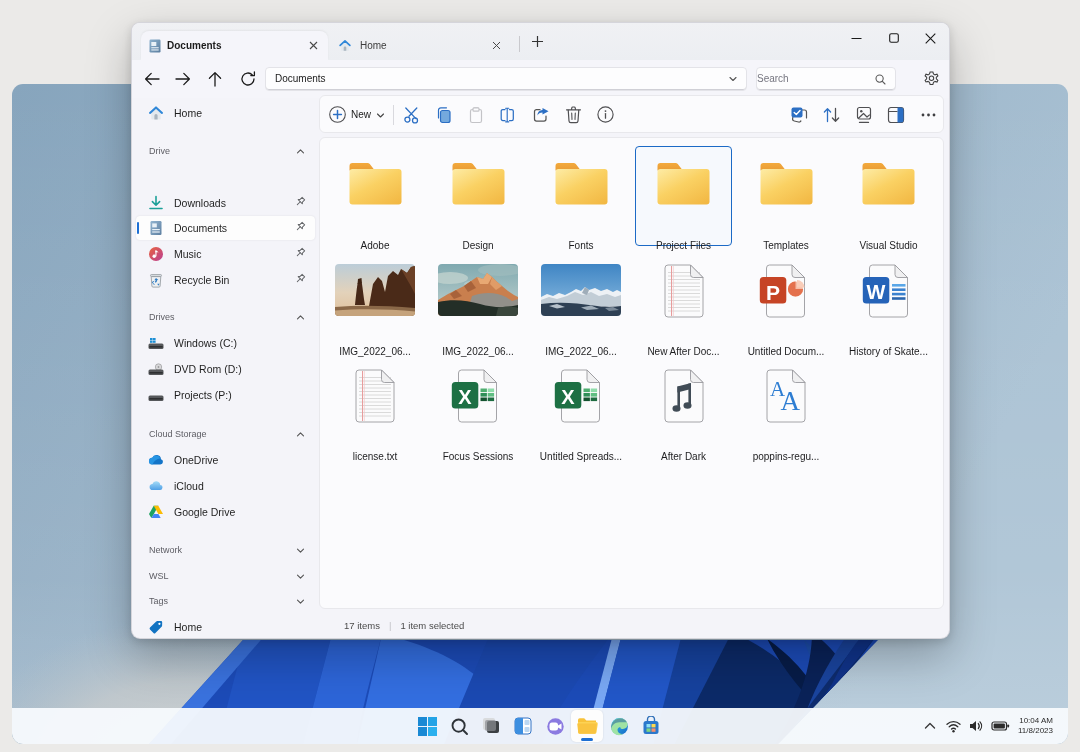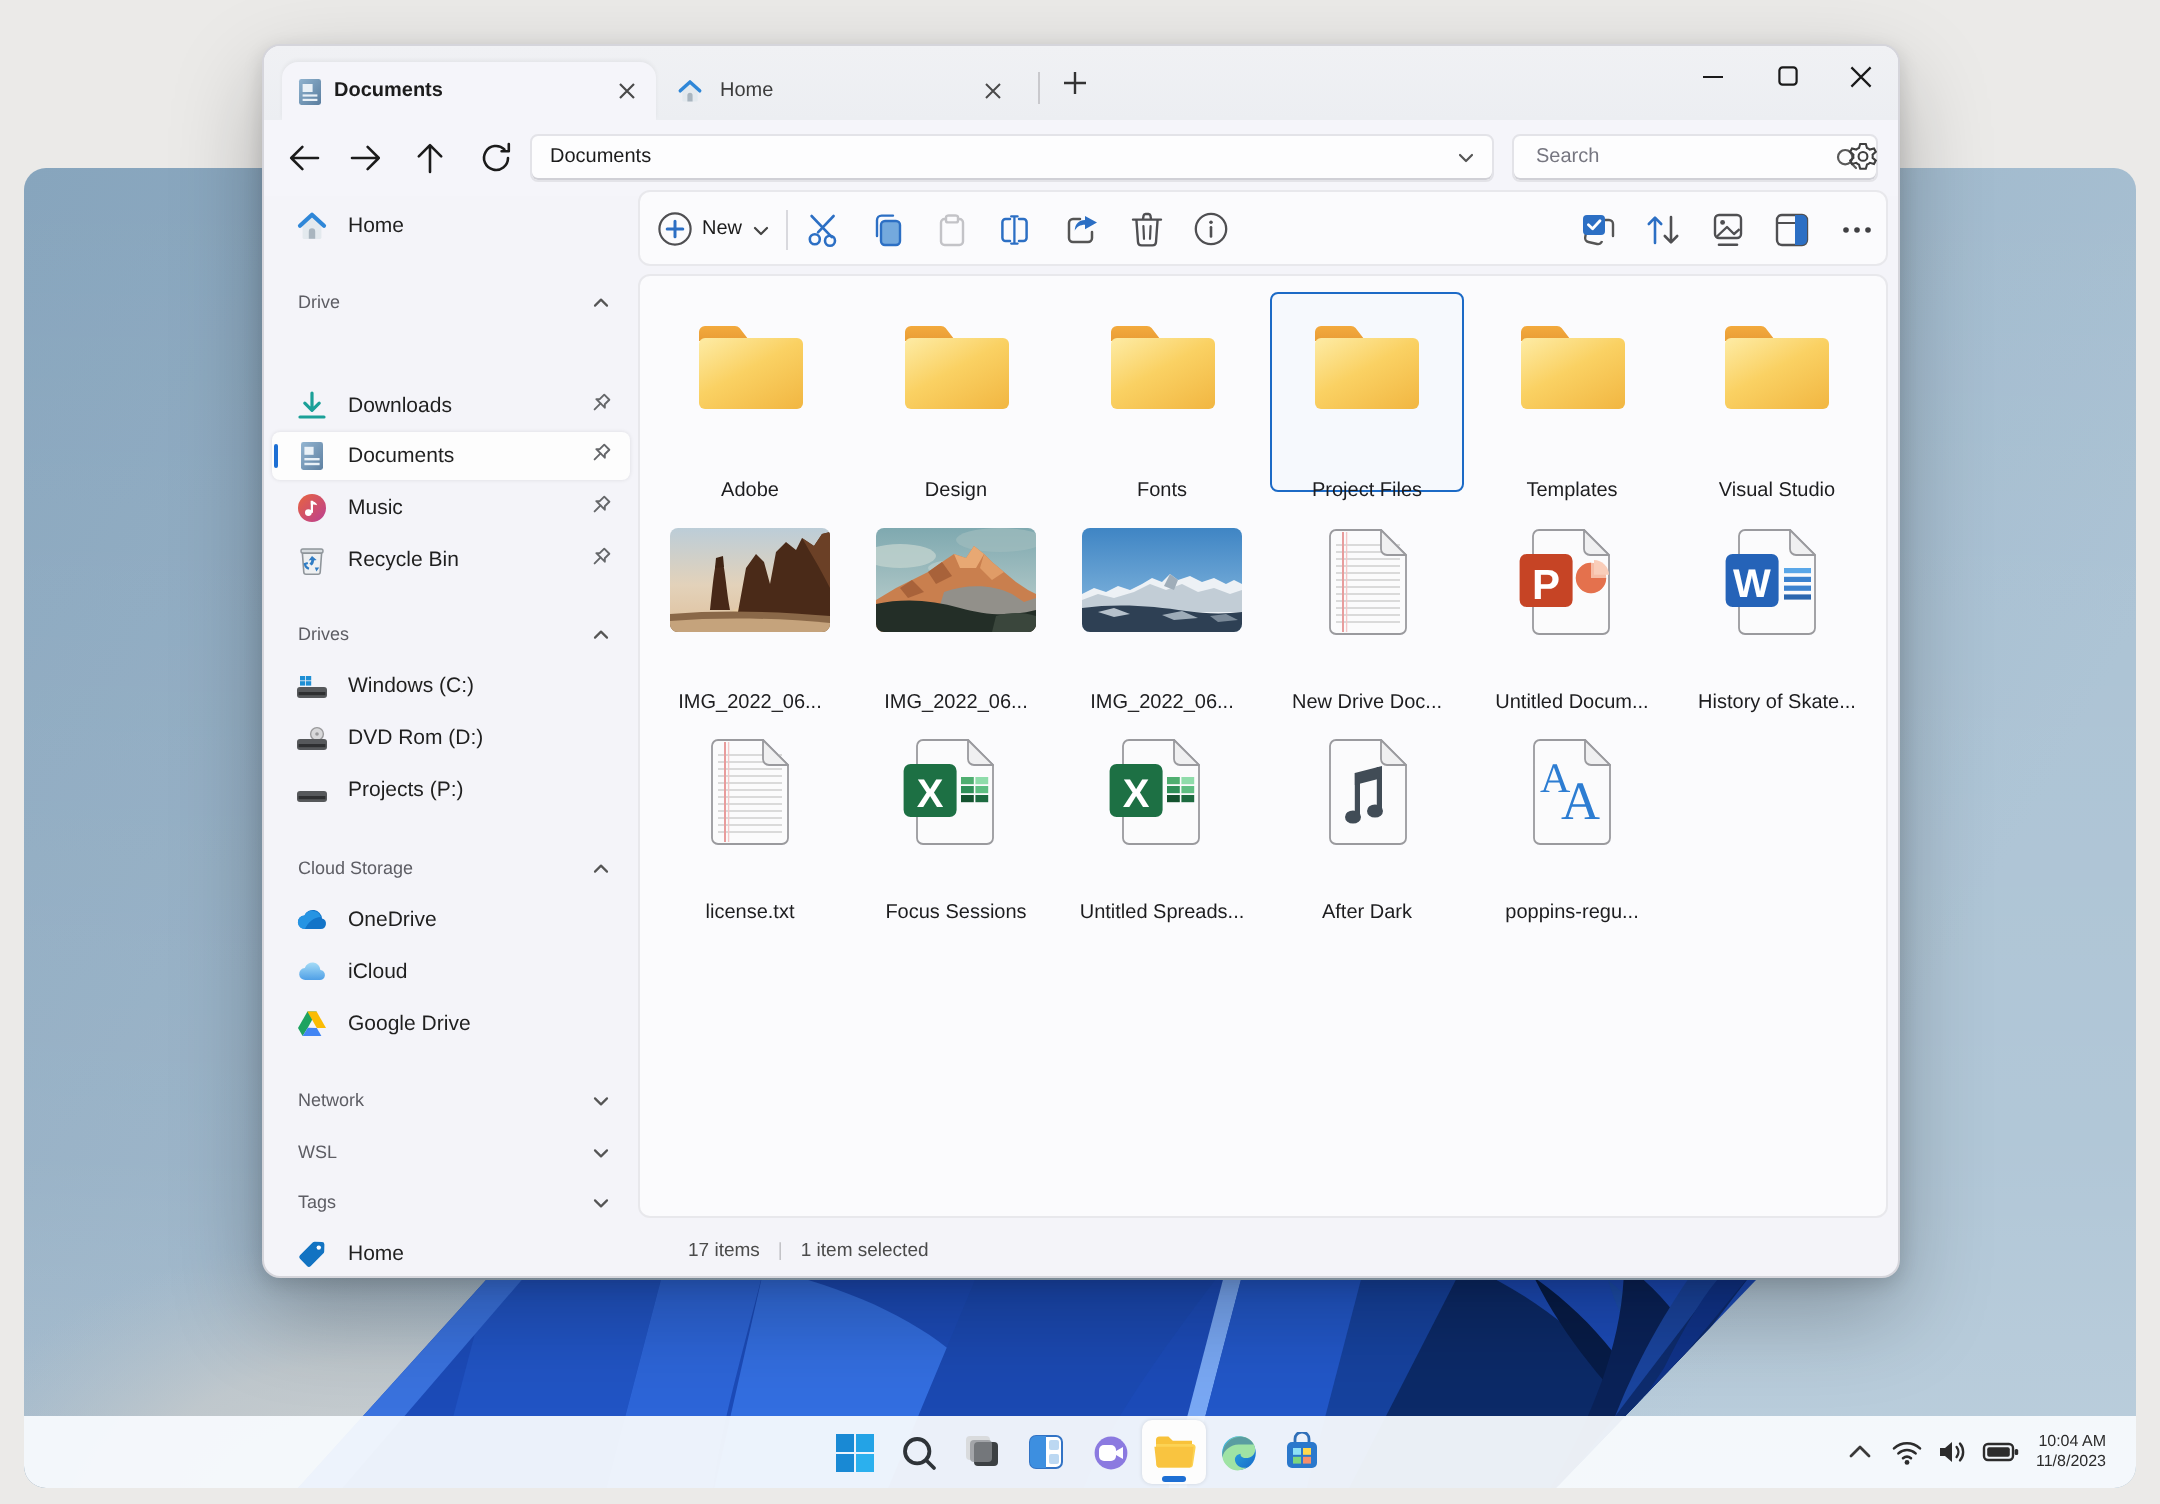--- a/index.html
+++ b/index.html
@@ -25,21 +25,21 @@
   .tab2 .ttl { font-size:10px; color:#3d3d3d; margin-left:8px; }
   .tabplus { position:absolute; left:529px; top:12px; font-size:14px; color:#333; }
   .tabsep { position:absolute; left:387px; top:13px; width:1px; height:16px; background:#c9c9cd; }
   .caption { position:absolute; right:0; top:0; height:30px; display:flex; }
   .cap-b { width:37px; height:30px; display:flex; align-items:center; justify-content:center; }
 
   .addrbar { position:absolute; left:0; top:37px; width:100%; height:38px; background:#f5f5fa; display:flex; align-items:center; }
   .nav-ic { width:16px; height:16px; margin:0; }
   .addr-input { position:absolute; left:133px; top:7px; width:482px; height:24px; background:#fdfdfe; border:1px solid #e3e3e8; border-radius:4px; font-size:10px; color:#1b1b1b; line-height:22px; padding-left:9px; box-shadow:inset 0 -1px 0 #d0d0d6; }
   .addr-chev { position:absolute; right:8px; top:6px; }
-  .search-input { position:absolute; left:624px; top:7px; width:183px; height:24px; background:#fdfdfe; border:1px solid #e3e3e8; border-radius:4px; font-size:10px; color:#767680; line-height:22px; padding-left:11px; box-shadow:inset 0 -1px 0 #d0d0d6; }
+  .search-input { position:absolute; left:624px; top:7px; width:140px; height:24px; background:#fdfdfe; border:1px solid #e3e3e8; border-radius:4px; font-size:10px; color:#767680; line-height:22px; padding-left:0; box-shadow:inset 0 -1px 0 #d0d0d6; }
 
   .sidebar { position:absolute; left:0; top:0; width:187px; height:617px; font-size:10.5px; color:#1f1f1f; }
   .sb-item { position:absolute; left:4px; width:179px; height:24px; display:flex; align-items:center; border-radius:4px; }
   .sb-item .ic { width:16px; height:16px; margin-left:12px; margin-right:10px; flex:none; }
   .sb-sel { background:#fdfdfd; box-shadow:0 0 2px rgba(0,0,0,0.10); }
   .sb-sel:before { content:""; position:absolute; left:0.5px; top:6px; width:2.5px; height:12px; border-radius:2px; background:#1d6fd4; }
   .sb-label { position:absolute; left:17px; font-size:9px; color:#5d5d64; }
   .sb-chev { position:absolute; right:13px; }
   .pin { position:absolute; right:9px; top:5px; }
 
@@ -630,21 +630,21 @@
     <div class="cell" style="left:315px;top:126px;height:100px">
         <svg style="display:block;margin:0 auto" width="40" height="54" viewBox="0 0 40 54">
           <path d="M4,1 L26.5,1 L39,13.5 L39,50 a3,3 0 0 1 -3,3 L4,53 a3,3 0 0 1 -3,-3 L1,4 a3,3 0 0 1 3,-3 Z" fill="#fbfbfc" stroke="#9a9a9e" stroke-width="0.9"></path>
           <g stroke="#dadada" stroke-width="1">
             <path d="M4,8.5 L36,8.5 M4,12 L36,12 M4,15.5 L36,15.5 M4,19 L36,19 M4,22.5 L36,22.5 M4,26 L36,26 M4,29.5 L36,29.5 M4,33 L36,33 M4,36.5 L36,36.5 M4,40 L36,40 M4,43.5 L36,43.5 M4,47 L36,47"></path>
           </g>
           <path d="M7.5,2 L7.5,52" stroke="#e89c9c" stroke-width="1"></path>
           <path d="M9.3,2 L9.3,52" stroke="#f3c6c6" stroke-width="0.7"></path>
           <path d="M26.5,1 L39,13.5 L29.5,13.5 a3,3 0 0 1 -3,-3 Z" fill="#f0f0f1" stroke="#9a9a9e" stroke-width="0.9" stroke-linejoin="round"></path>
         </svg>
-        <div class="lbl" style="position:absolute;left:0;right:0;top:70px">New Drive Doc...</div>
+        <div class="lbl" style="position:absolute;left:0;right:0;top:70px">New After Doc...</div>
       </div>
     <div class="cell" style="left:417.5px;top:126px;height:100px">
         <svg style="display:block;margin:0 auto" width="54" height="54" viewBox="0 0 54 54">
           <path d="M10.5,1 L33,1 L45.5,13.5 L45.5,50 a3,3 0 0 1 -3,3 L10.5,53 a3,3 0 0 1 -3,-3 L7.5,4 a3,3 0 0 1 3,-3 Z" fill="#fbfbfc" stroke="#9a9a9e" stroke-width="0.9"></path>
           <path d="M33,1 L45.5,13.5 L36,13.5 a3,3 0 0 1 -3,-3 Z" fill="#f0f0f1" stroke="#9a9a9e" stroke-width="0.9" stroke-linejoin="round"></path>
           <circle cx="36.5" cy="25" r="7.6" fill="#f6bda6"></circle>
           <path d="M36.5,25 L36.5,17.4 A7.6,7.6 0 1 0 44.1,25 Z" fill="#e4714d"></path>
           <path d="M38,23.4 L38,16 A7.6,7.6 0 0 1 45.5,23.4 Z" fill="#f9cdb9"></path>
           <rect x="0.8" y="13" width="26.5" height="26.5" rx="3.5" fill="#c64425"></rect>
           <text x="14" y="35.5" font-size="21" font-weight="bold" fill="#fff" text-anchor="middle" font-family="Liberation Sans">P</text>

